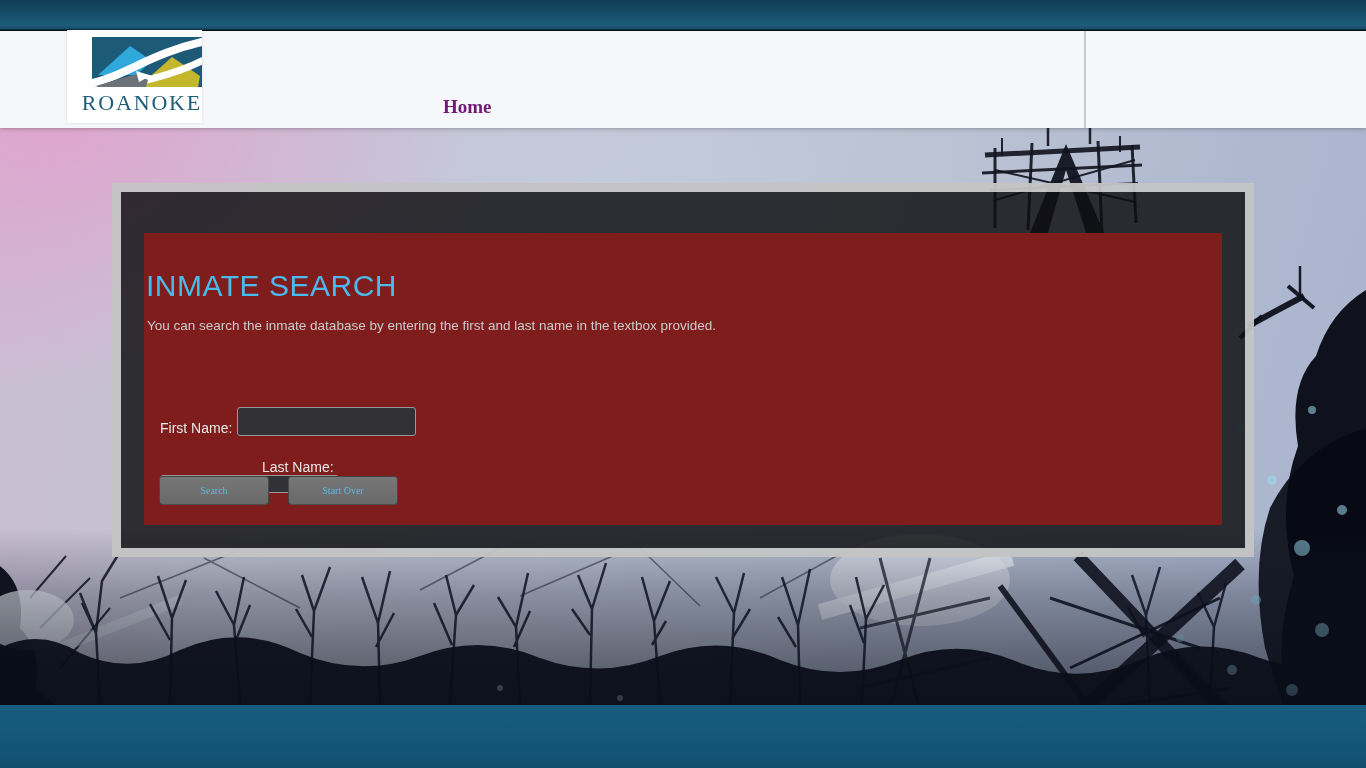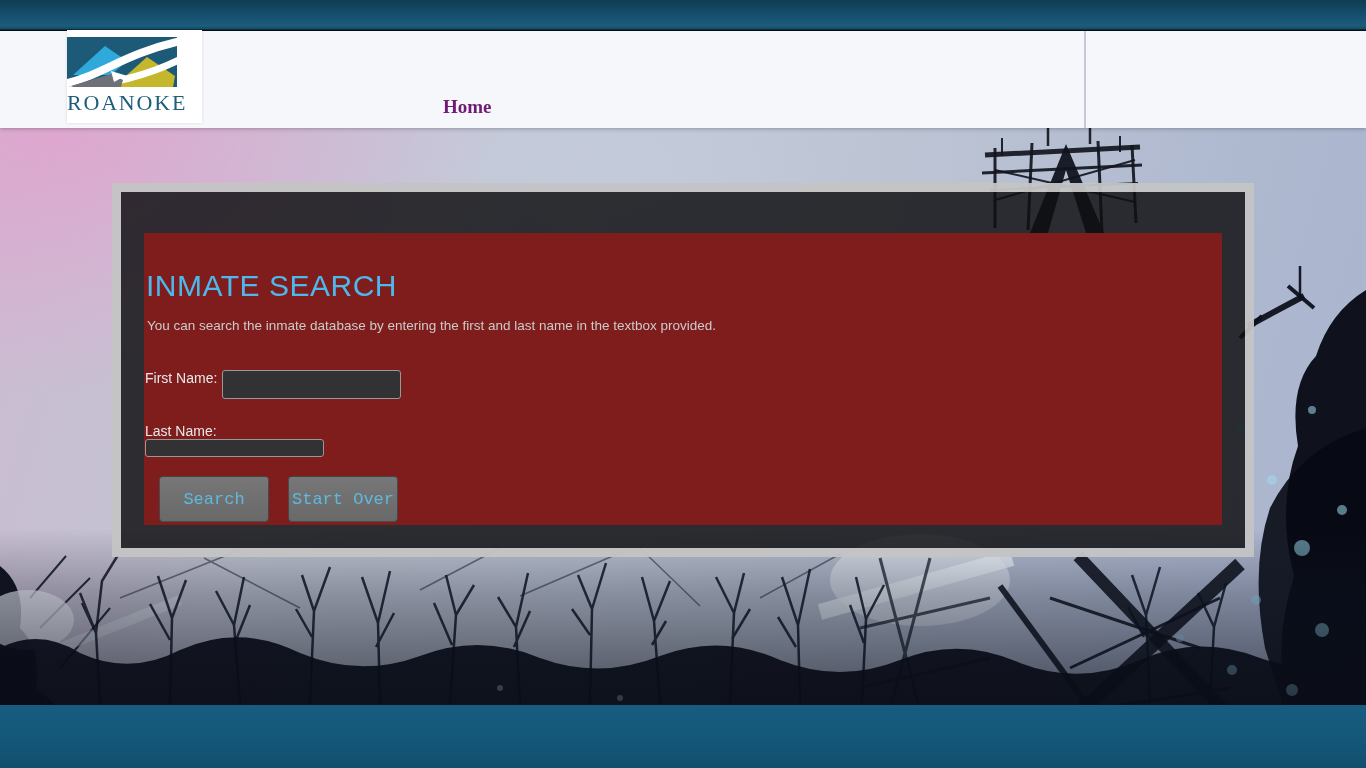--- a/index.html
+++ b/index.html
@@ -38,21 +38,21 @@
     box-shadow:0 1px 4px rgba(0,0,0,0.25);
   }
   .header .mast-line {
     position:absolute; left:1084px; top:0; width:2px; height:97px;
     background:rgba(135,146,165,0.45);
   }
   .logo-box {
     position:absolute; left:67px; top:-1px; width:135px; height:93px;
     background:#ffffff; z-index:21; cursor:pointer;
     box-shadow:0 0 3px rgba(0,0,0,0.12);
-    text-align:left;
+    text-align:right;
   }
   .logo-art { margin-top:7px; }
   .logo-word {
     font-family:"Liberation Serif", serif;
     font-size:22px; letter-spacing:1.8px; color:#1e5e79; line-height:24px;
   }
   .nav-home {
     position:absolute; left:443px; top:65px;
     font-family:"Liberation Serif", serif; font-weight:bold;
     font-size:19px; color:#701a75; text-decoration:none; cursor:pointer;
@@ -74,42 +74,42 @@
   }
   .panel h1 {
     position:absolute; left:2px; top:36px;
     font-size:30px; font-weight:normal; color:#4cb9ee; letter-spacing:0.5px;
   }
   .panel .desc {
     position:absolute; left:3px; top:85px;
     font-size:13.5px; color:#cbcbcb;
   }
   .field-row {
-    position:absolute; left:1px; height:30px;
-    display:flex; align-items:flex-start;
+    position:absolute; left:16px; height:30px;
+    display:flex; align-items:flex-end;margin-top:36px;
   }
   .field-row.first { top:137px; }
   .field-row.last  { top:190px;flex-direction:column; }
   .field-row label {
     width:77px; font-size:14px; color:#e9e9e9;
   }
   .field-row input {
     width:179px; height:29px;
     background:#323234; border:1px solid #97979c; border-radius:3px;
     color:#e4e4e4; font-size:14px; padding:0 6px; outline:none;
   }
   .btn-row {
     position:absolute; left:15px; top:243px;
     display:flex; gap:19px;
   }
   .btn {
-    width:110px; height:46px;
+    width:110px; height:29px;
     background:linear-gradient(180deg,#777777,#696969);
     border:1px solid rgba(0,0,0,0.35); border-radius:4px;
-    color:#5fb9de; font-size:17px; font-family:Liberation Mono, monospace;
+    color:#5fb9de; font-size:10px; font-family:Liberation Serif, serif;
     cursor:pointer;
   }
 </style>
 </head>
 <body>
 
 <div class="photo">
   <svg width="1366" height="640" viewBox="0 0 1366 640">
 
     <g stroke="#12161f" stroke-opacity="0.92" fill="none">

